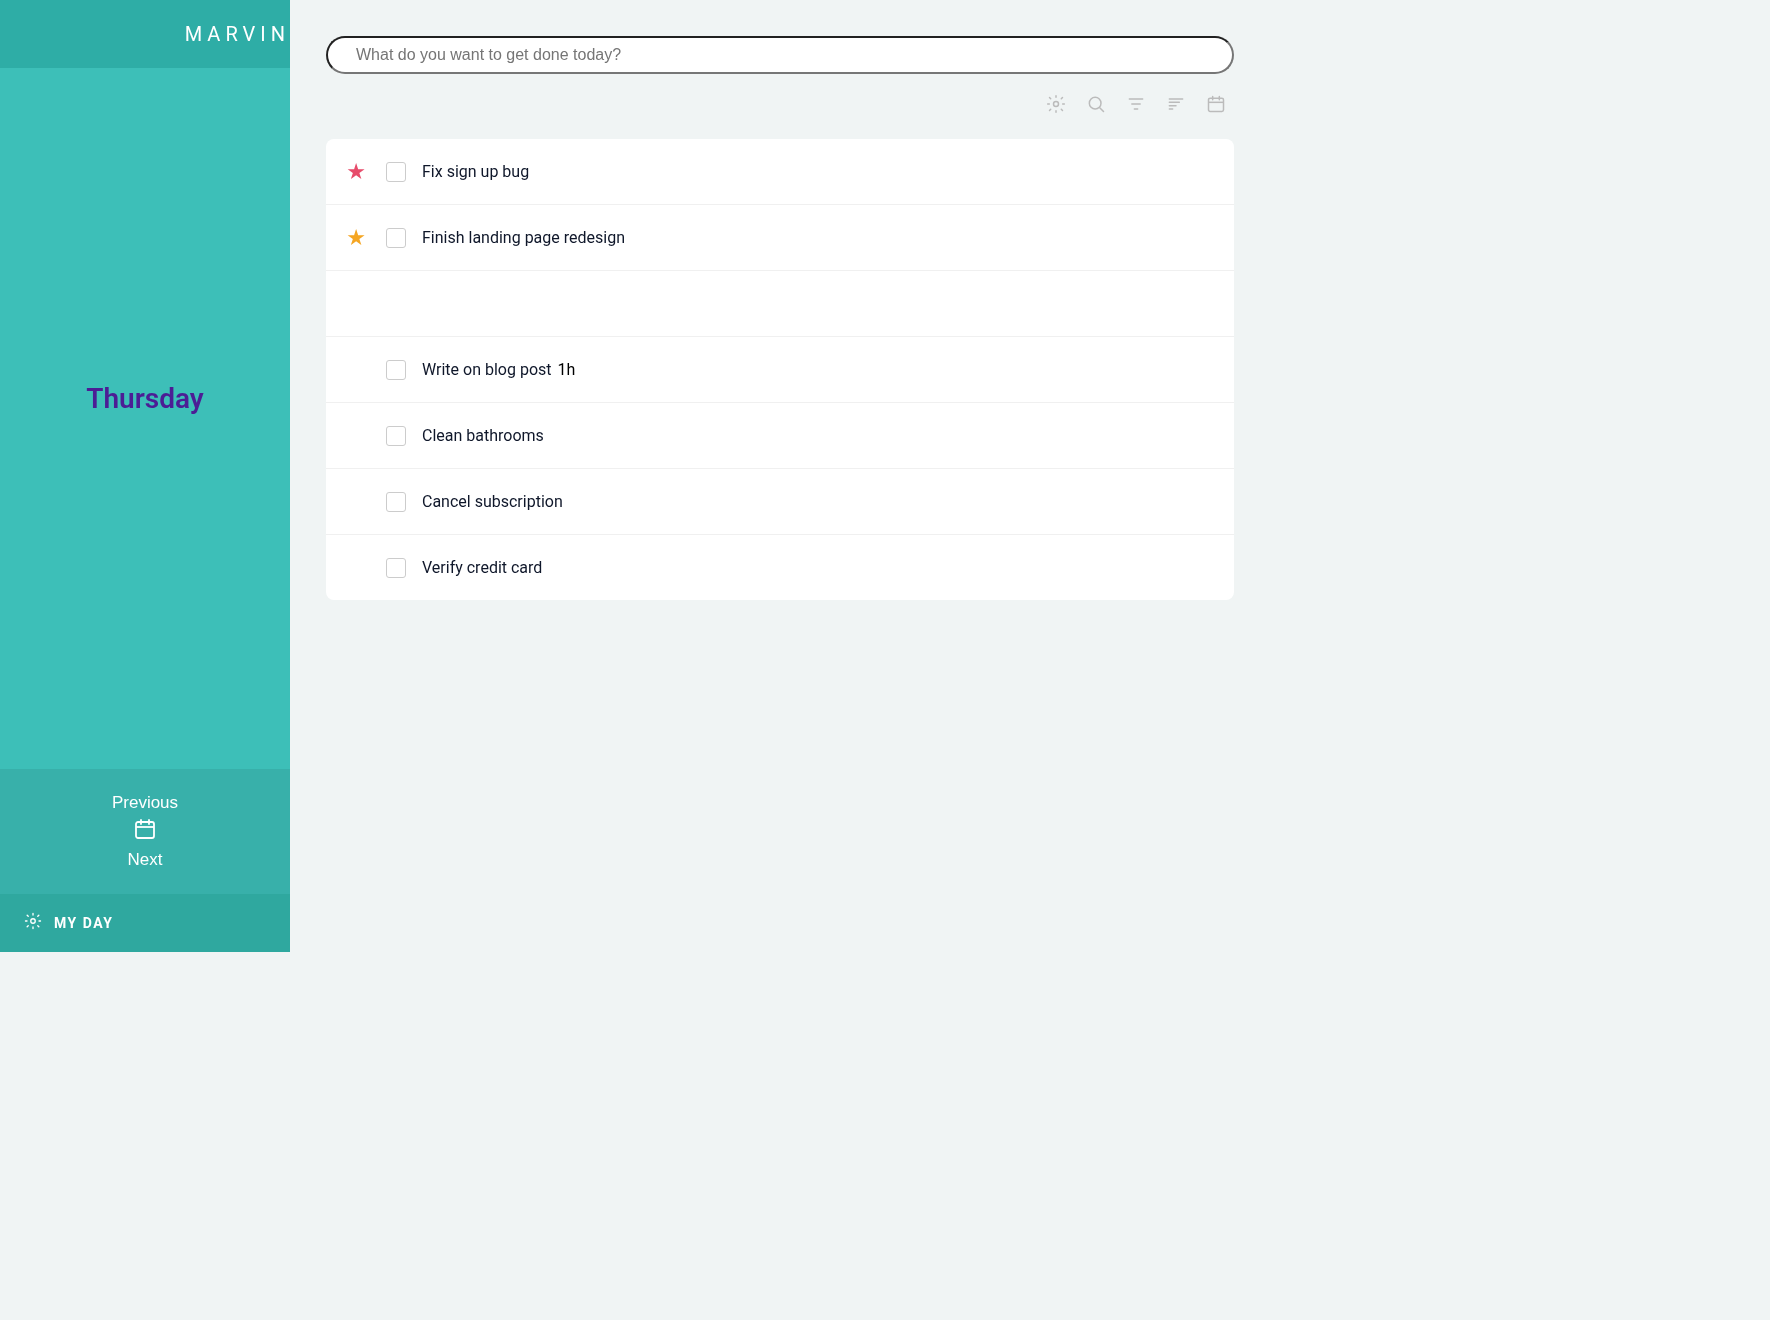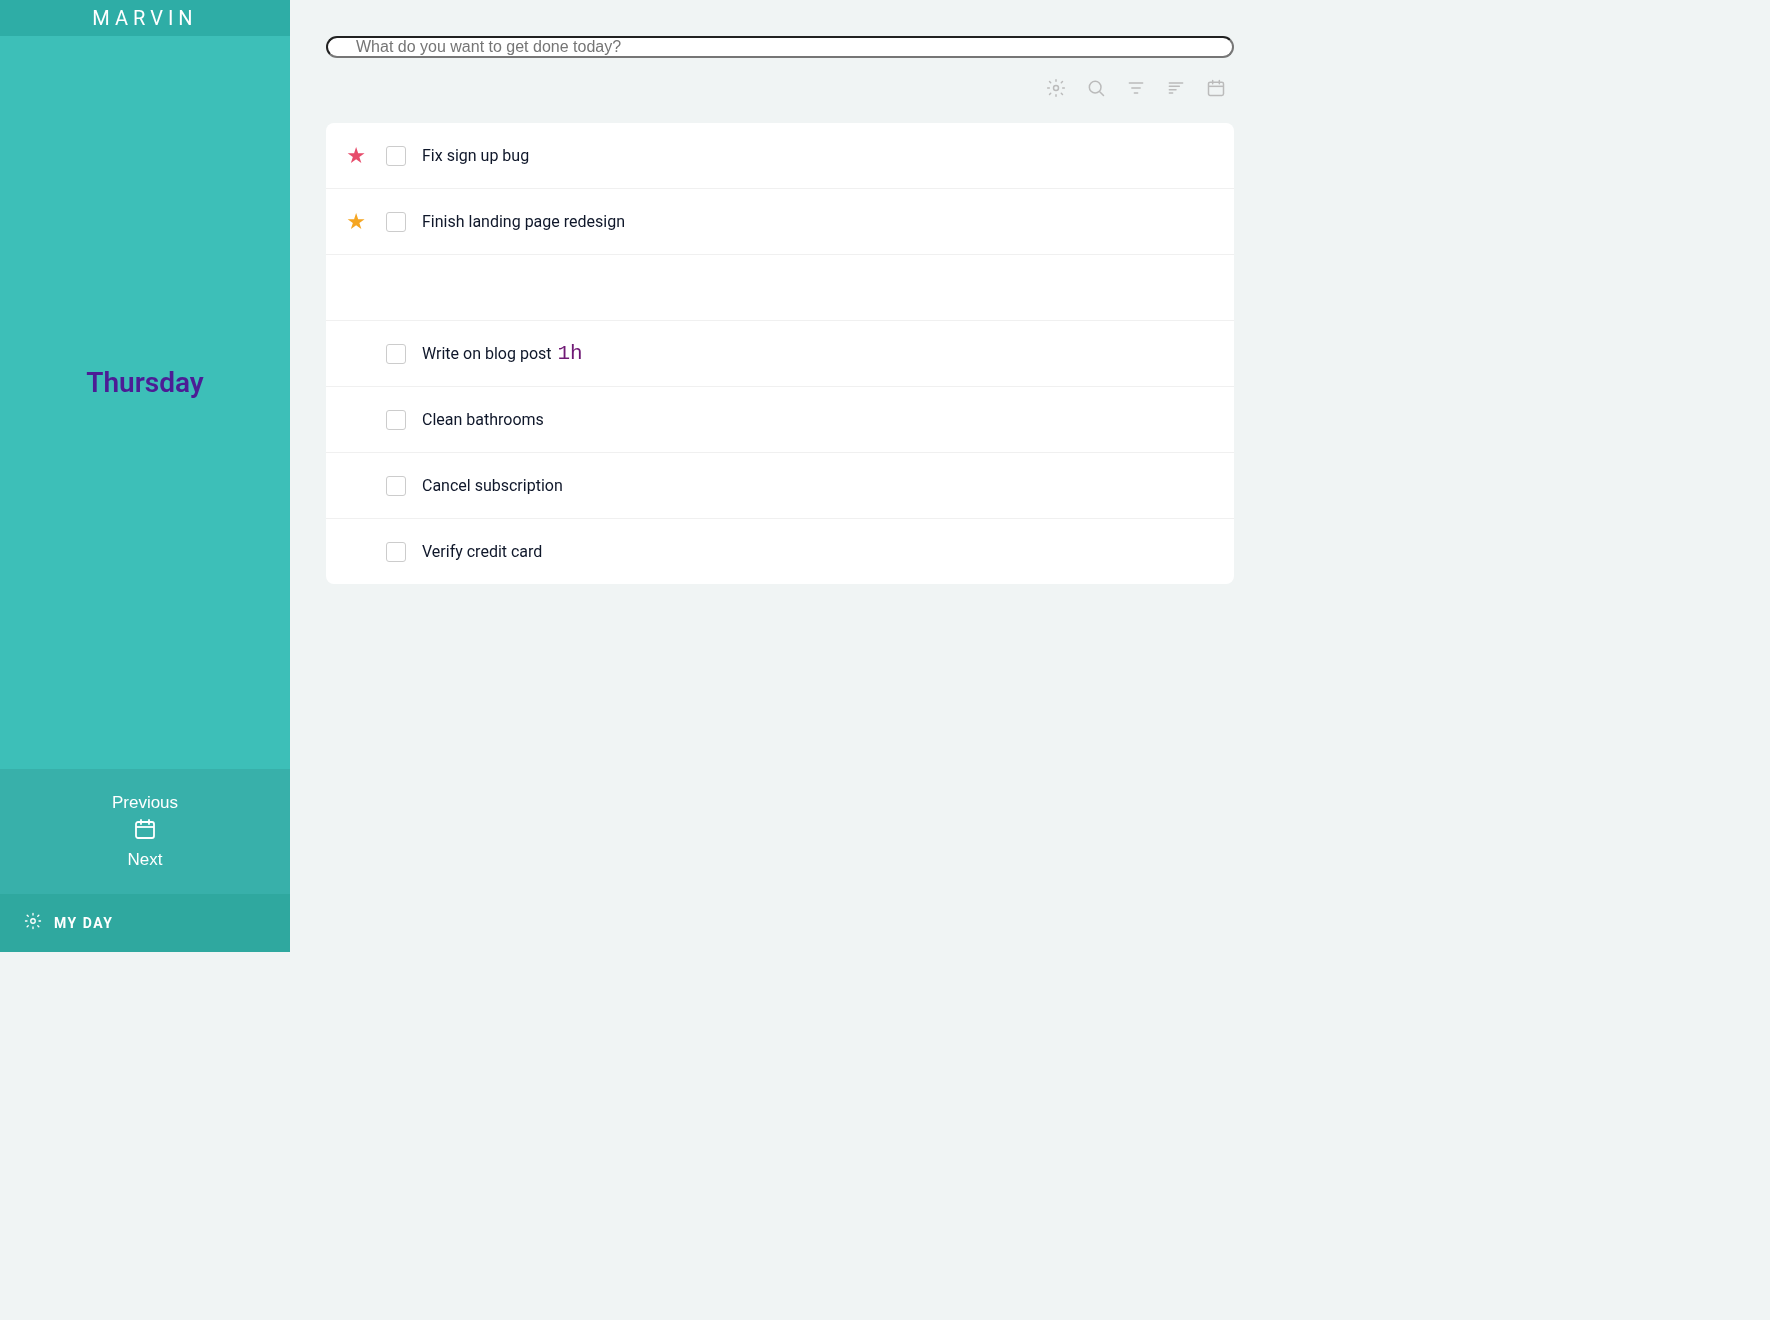--- a/index.html
+++ b/index.html
@@ -15,22 +15,22 @@
     .sidebar {
       width: 290px;
       min-width: 290px;
       display: flex;
       flex-direction: column;
       background: #3dbfb8;
     }
 
     .sidebar-header {
       background: #2eada6;
-      padding: 6px 0;
-      text-align: center;
+      padding: 22px 0;
+      text-align: right;
     }
 
     .sidebar-logo {
       color: white;
       font-size: 20px;
       letter-spacing: 5px;
       font-weight: 400;
     }
 
     .sidebar-date-section {
@@ -108,21 +108,21 @@
       background: #f0f4f4;
       display: flex;
       flex-direction: column;
       gap: 20px;
     }
 
     
     .search-bar {
       background: white;
       border-radius: 30px;
-      padding: 0 28px;
+      padding: 8px 28px;
       font-size: 16px;
       color: #aaa;
       width: 100%;
       box-shadow: none;
     }
 
     
     .toolbar {
       display: flex;
       justify-content: flex-end;
@@ -188,24 +188,23 @@
       -webkit-appearance: none;
       background: white;
     }
 
     .task-text {
       font-size: 16px;
       color: #0f172a;
     }
 
     .task-badge {
-      color: #701a75;
+      color: #000000;
       margin-left: 6px;
-      font-size: 21px;
-      font-family: Liberation Mono, monospace;
+      font-size: 16px;
     }
   </style>
 </head>
 <body>
 
 <div class="sidebar">
   <div class="sidebar-header">
     <span class="sidebar-logo">MARVIN</span>
   </div>
   <div class="sidebar-date-section">

